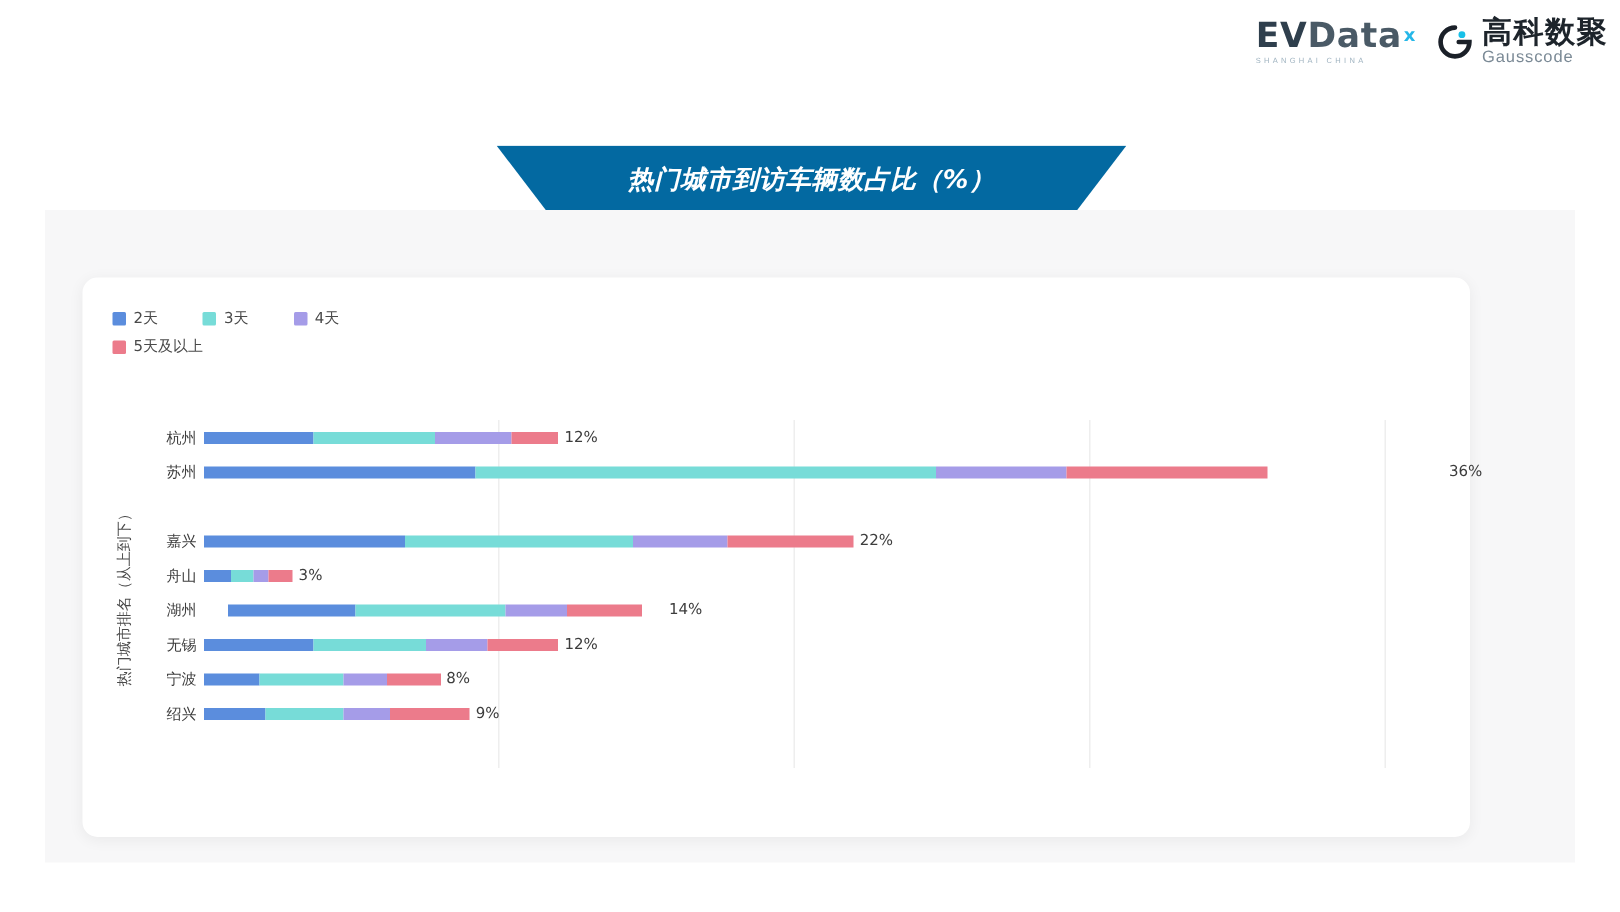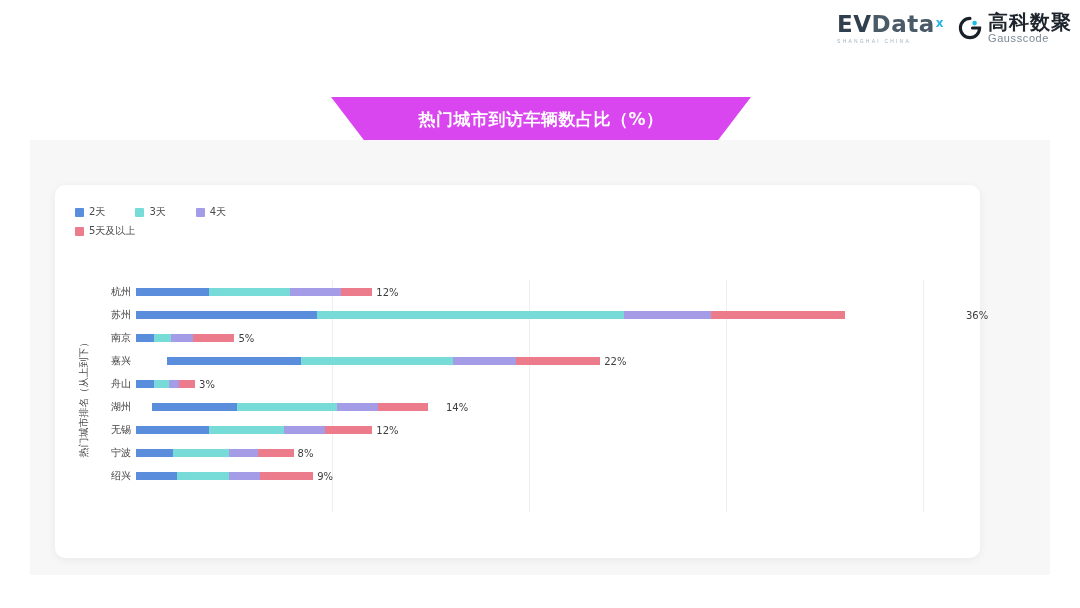--- a/index.html
+++ b/index.html
@@ -25,23 +25,23 @@
   .gauss{display:flex;align-items:center;gap:6px;}
   .gauss-mark{width:24px;height:24px;flex:0 0 24px;}
   .gauss-txt{display:flex;flex-direction:column;line-height:1.05;}
   .gauss-cn{font-size:20px;font-weight:700;color:#1d242b;letter-spacing:1px;}
   .gauss-en{font-size:11px;color:#7a8995;letter-spacing:.6px;}
 
   
   .ribbon-wrap{position:absolute;left:0;top:97px;width:1080px;height:48px;}
   .ribbon{
     position:absolute;left:331px;top:0;width:420px;height:44px;
-    background:#d946ef;
+    background:#0369a1;
     clip-path:polygon(0 0,100% 0,92% 100%,8% 100%);
-    display:flex;align-items:center;justify-content:center;
+    display:flex;align-items:center;justify-content:center;font-style:italic;
   }
   .ribbon-text{
     color:#ffffff;font-size:17px;font-weight:700;letter-spacing:.5px;
     font-family:"DejaVu Sans",sans-serif;
   }
 
   
   .panel{position:absolute;left:30px;top:140px;width:1020px;height:435px;background:#f7f7f8;}
   .card{
     position:absolute;left:55px;top:185px;width:925px;height:373px;
@@ -165,31 +165,21 @@
           <div class="row" style="top: 23px;">
             <div class="row-label">苏州</div>
             <div class="bar" style="width: 845px;">
               <div class="seg" style="width: 181.152px; background: rgb(91, 141, 221);"></div>
               <div class="seg" style="width: 307.171px; background: rgb(119, 220, 216);"></div>
               <div class="seg" style="width: 86.6381px; background: rgb(165, 156, 232);"></div>
               <div class="seg" style="width: 133.895px; background: rgb(236, 123, 139);"></div>
               <span class="bar-value">36%</span>
             </div>
           </div>
-          <div class="row" style="top: 46px;">
-            <div class="row-label">南京</div>
-            <div class="bar" style="width: 98.4524px;">
-              <div class="seg" style="width: 17.7214px; background: rgb(91, 141, 221);"></div>
-              <div class="seg" style="width: 17.7214px; background: rgb(119, 220, 216);"></div>
-              <div class="seg" style="width: 21.6595px; background: rgb(165, 156, 232);"></div>
-              <div class="seg" style="width: 41.35px; background: rgb(236, 123, 139);"></div>
-              <span class="bar-value">5%</span>
-            </div>
-          </div>
-          <div class="row" style="top: 69px; gap: 31px;">
+          <div class="row" style="top: 69px;">
             <div class="row-label">嘉兴</div>
             <div class="bar" style="width: 433.19px;">
               <div class="seg" style="width: 133.895px; background: rgb(91, 141, 221);"></div>
               <div class="seg" style="width: 151.617px; background: rgb(119, 220, 216);"></div>
               <div class="seg" style="width: 63.0095px; background: rgb(165, 156, 232);"></div>
               <div class="seg" style="width: 84.669px; background: rgb(236, 123, 139);"></div>
               <span class="bar-value">22%</span>
             </div>
           </div>
           <div class="row" style="top: 92px;">

